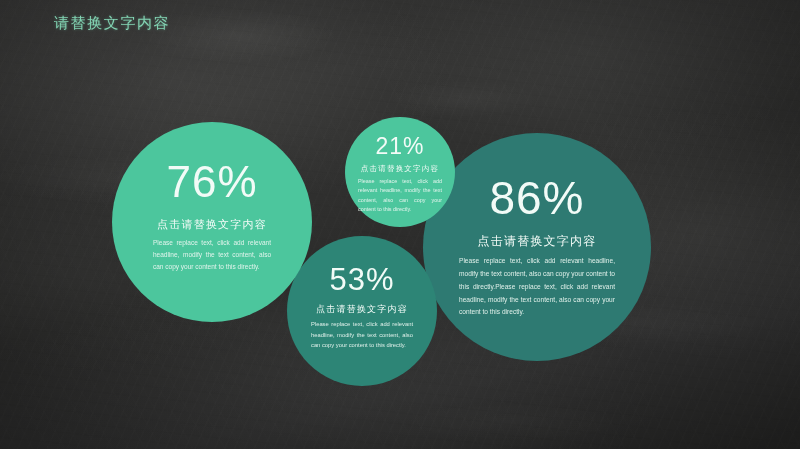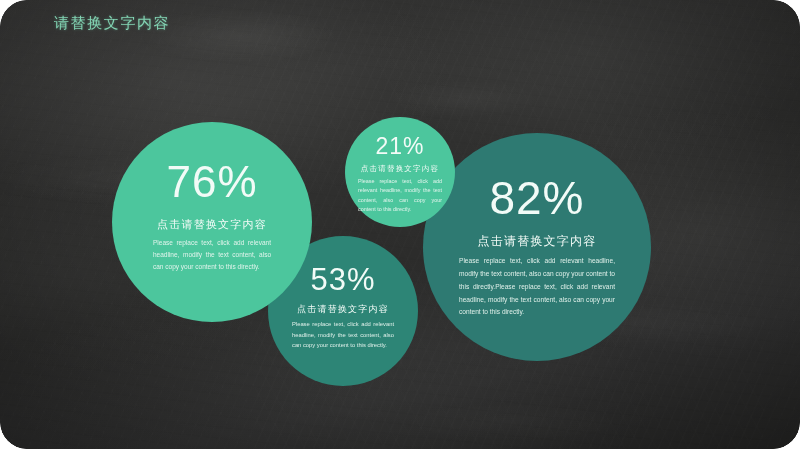--- a/index.html
+++ b/index.html
@@ -1,15 +1,15 @@
 <!DOCTYPE html>
 <html><head>
 <meta charset="utf-8">
 <style>
-  * { margin:0; padding:0; box-sizing:border-box;border-radius:27px; }
+  * { margin:0; padding:0; box-sizing:border-box; }
 
   html, body {
     width:800px; height:449px;
     overflow:hidden;
     font-family:"Liberation Sans", sans-serif;
   }
 
   #slide {
     position:relative;
     width:800px; height:449px;
@@ -111,21 +111,21 @@
     left:345px; top:117px; width:110px; height:110px;
     background:#4cc69d;
     z-index:5;
   }
   #c-38 .pct { font-size:23px; margin-top:18px; }
   #c-38 .cn  { font-size:7.5px; margin-top:6px; }
   #c-38 .en  { font-size:5.4px; line-height:1.75; width:84px; margin-top:3px; }
 
   
   #c-53 {
-    left:268px; top:236px; width:150px; height:150px;
+    left:287px; top:236px; width:150px; height:150px;
     background:#2d8576;
     z-index:3;
   }
   #c-53 .pct { font-size:31px; margin-top:28px; }
   #c-53 .cn  { font-size:9px; margin-top:8px; }
   #c-53 .en  { font-size:5.8px; line-height:1.85; width:102px; margin-top:3px; }
 
   
   #c-86 {
     left:423px; top:133px; width:228px; height:228px;
@@ -142,21 +142,21 @@
 <div id="slide">
 
   <div class="bg-base"></div>
   <div class="bg-smudge"></div>
   <div class="bg-streaks"></div>
   <div class="bg-vignette"></div>
 
   <div id="title">请替换文字内容</div>
 
   <div class="circle" id="c-86">
-    <div class="pct">82%</div>
+    <div class="pct">86%</div>
     <div class="cn">点击请替换文字内容</div>
     <div class="en">Please replace text, click add relevant headline, modify the text content, also can copy your content to this directly.Please replace text, click add relevant headline, modify the text content, also can copy your content to this directly.</div>
   </div>
 
   <div class="circle" id="c-53">
     <div class="pct">53%</div>
     <div class="cn">点击请替换文字内容</div>
     <div class="en">Please replace text, click add relevant headline, modify the text content, also can copy your content to this directly.</div>
   </div>
 

